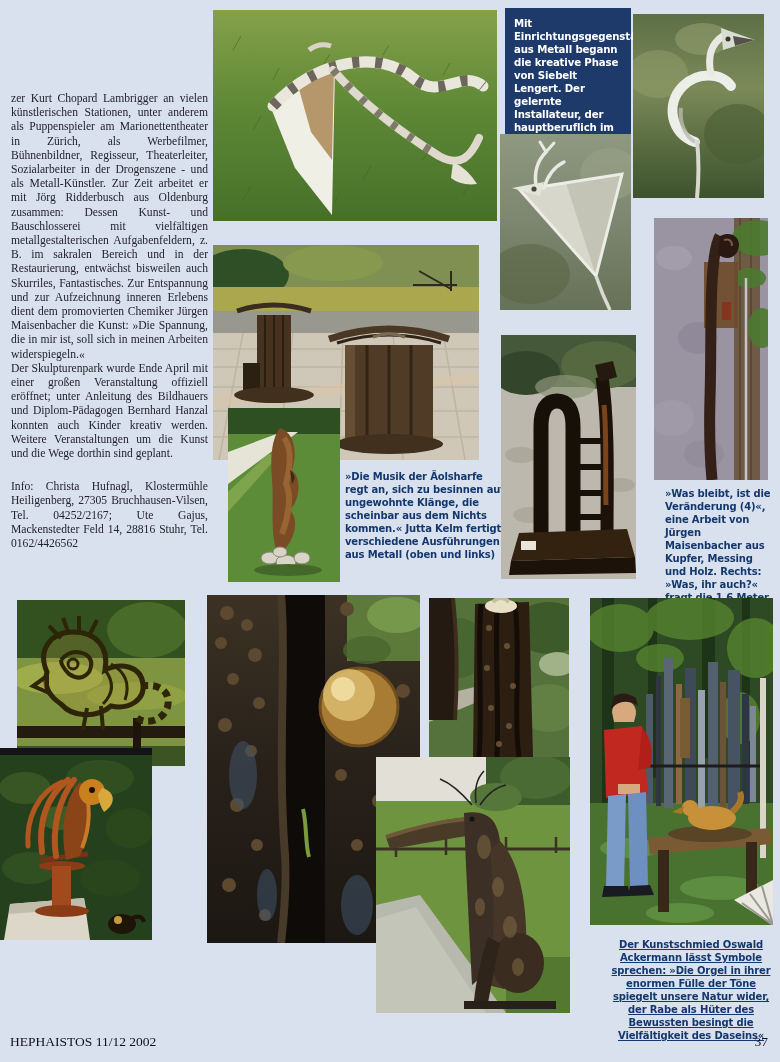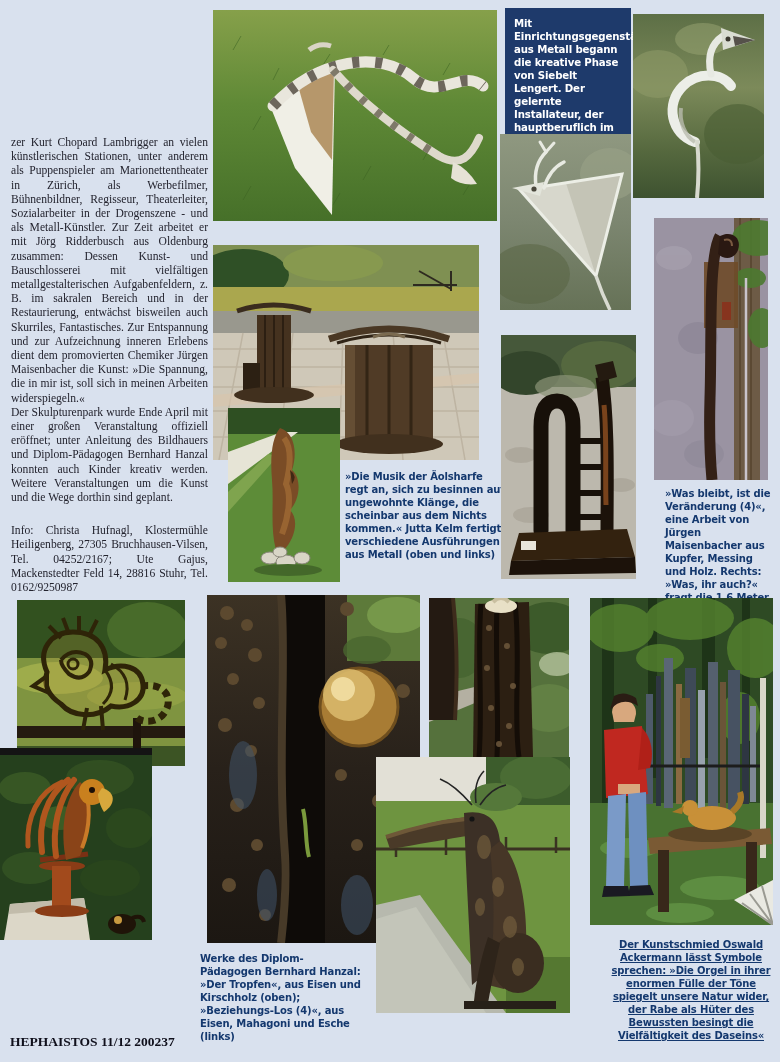--- a/index.html
+++ b/index.html
@@ -10,21 +10,20 @@
     overflow:hidden;
     font-family:"Liberation Serif", serif;
   }
   .photo{position:absolute;display:block;margin:0;line-height:0;}
   .photo svg{display:block;}
   
   .article-col{
     position:absolute;left:11px;top:92px;width:197px;
     color:#23232e;font-size:11.6px;line-height:14.2px;
     text-align:justify;
-    margin-top:44px;
   }
   .article-col p{margin:0;}
   .article-col p + p{margin-top:0;}
   .article-col .info{margin-top:19px;}
   
   .cap{
     position:absolute;
     font-family:"DejaVu Sans", sans-serif;
     font-weight:700;
     font-size:10px;line-height:13px;
@@ -36,34 +35,34 @@
     background:#1e3a6b;
     color:#fff;
     font-family:"DejaVu Sans", sans-serif;
     font-weight:700;font-size:10.2px;line-height:13px;
     padding:9px 7px 0 9px;
     box-sizing:border-box;
     letter-spacing:-0.15px;
   }
   .footer{
     position:absolute;left:10px;right:12px;top:1034px;
-    display:flex;
+    display:flex;justify-content:space-between;
     font-family:"Liberation Serif", serif;
-    font-weight:700;font-size:13.5px;color:#10101c;
+    font-weight:400;font-size:13.5px;color:#10101c;
   }
 </style>
 </head>
 <body>
 
 <div class="page">
 
   <div class="article-col">
     <p>zer Kurt Chopard Lambrigger an vielen künstlerischen Stationen, unter anderem als Puppenspieler am Marionettentheater in Zürich, als Werbefilmer, Bühnenbildner, Regisseur, Theaterleiter, Sozialarbeiter in der Drogenszene - und als Metall-Künstler. Zur Zeit arbeitet er mit Jörg Ridderbusch aus Oldenburg zusammen: Dessen Kunst- und Bauschlosserei mit vielfältigen metallgestalterischen Aufgabenfeldern, z. B. im sakralen Bereich und in der Restaurierung, entwächst bisweilen auch Skurriles, Fantastisches. Zur Entspannung und zur Aufzeichnung inneren Erlebens dient dem promovierten Chemiker Jürgen Maisenbacher die Kunst: »Die Spannung, die in mir ist, soll sich in meinen Arbeiten widerspiegeln.«</p>
     <p>Der Skulpturenpark wurde Ende April mit einer großen Veranstaltung offiziell eröffnet; unter Anleitung des Bildhauers und Diplom-Pädagogen Bernhard Hanzal konnten auch Kinder kreativ werden. Weitere Veranstaltungen um die Kunst und die Wege dorthin sind geplant.</p>
-    <p class="info">Info: Christa Hufnagl, Klostermühle Heiligenberg, 27305 Bruchhausen-Vilsen, Tel. 04252/2167; Ute Gajus, Mackenstedter Feld 14, 28816 Stuhr, Tel. 0162/9250987</p>
+    <p class="info">Info: Christa Hufnagl, Klostermühle Heiligenberg, 27305 Bruchhausen-Vilsen, Tel. 04252/2167; Ute Gajus, Mackenstedter Feld 14, 28816 Stuhr, Tel. 0162/4426562</p>
   </div>
 
   <figure class="photo" style="left:213px;top:10px;">
     <svg width="284" height="211">
       <defs>
         <linearGradient id="grass1" x1="0" y1="0" x2="0" y2="1">
           <stop offset="0" stop-color="#86a04a"></stop>
             <stop offset="0.45" stop-color="#5f8936"></stop>
             <stop offset="1" stop-color="#467029"></stop>
         </linearGradient>
@@ -345,21 +344,20 @@
           <ellipse cx="60" cy="300" rx="10" ry="26"></ellipse>
       </g>
       <circle cx="152" cy="112" r="39" fill="#a87c34"></circle>
       <circle cx="152" cy="112" r="39" fill="none" stroke="#6e4e1e" stroke-width="3"></circle>
       <circle cx="142" cy="100" r="26" fill="#d8b86a" opacity="0.9"></circle>
       <circle cx="136" cy="94" r="12" fill="#f0dca0" opacity="0.95"></circle>
       <path d="M96 214 C100 230 98 248 102 262" stroke="#7a9a3c" stroke-width="4" fill="none"></path>
     </svg>
   </figure>
 
-  <div class="cap" style="left:200px;top:952px;width:162px;">Werke des Diplom-Pädagogen Bernhard Hanzal: »Der Tropfen«, aus Eisen und Kirschholz (oben); »Beziehungs-Los (4)«, aus Eisen, Mahagoni und Esche (links)</div>
 
   <figure class="photo" style="left:429px;top:598px;">
     <svg width="140" height="159">
       <rect width="140" height="159" fill="#55713c"></rect>
       <ellipse cx="120" cy="30" rx="36" ry="26" fill="#3c5a2a"></ellipse>
       <ellipse cx="30" cy="50" rx="26" ry="30" fill="#486632"></ellipse>
       <ellipse cx="120" cy="110" rx="30" ry="24" fill="#628044"></ellipse>
       <ellipse cx="128" cy="66" rx="18" ry="12" fill="#c2ceaa" opacity="0.7"></ellipse>
       <polygon points="0,100 58,86 58,100 0,124" fill="#b4b0a2"></polygon>
       <rect x="0" y="0" width="26" height="122" fill="#241a12"></rect>

